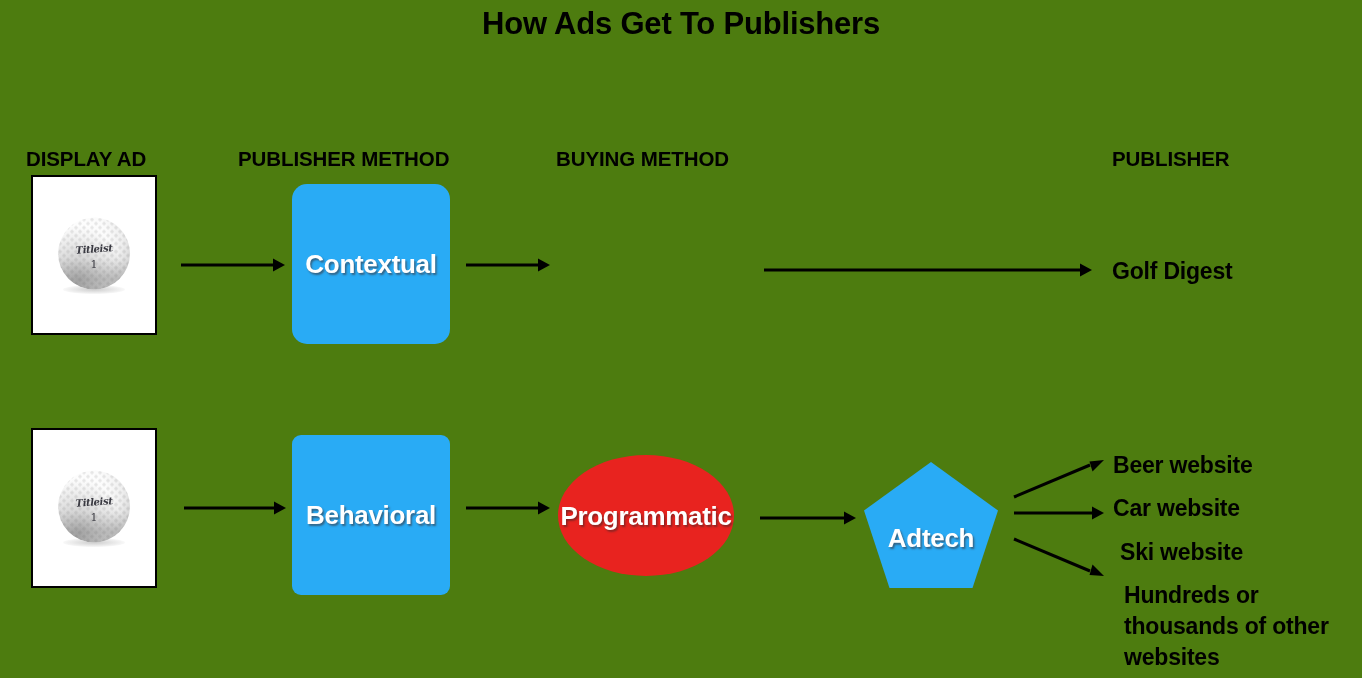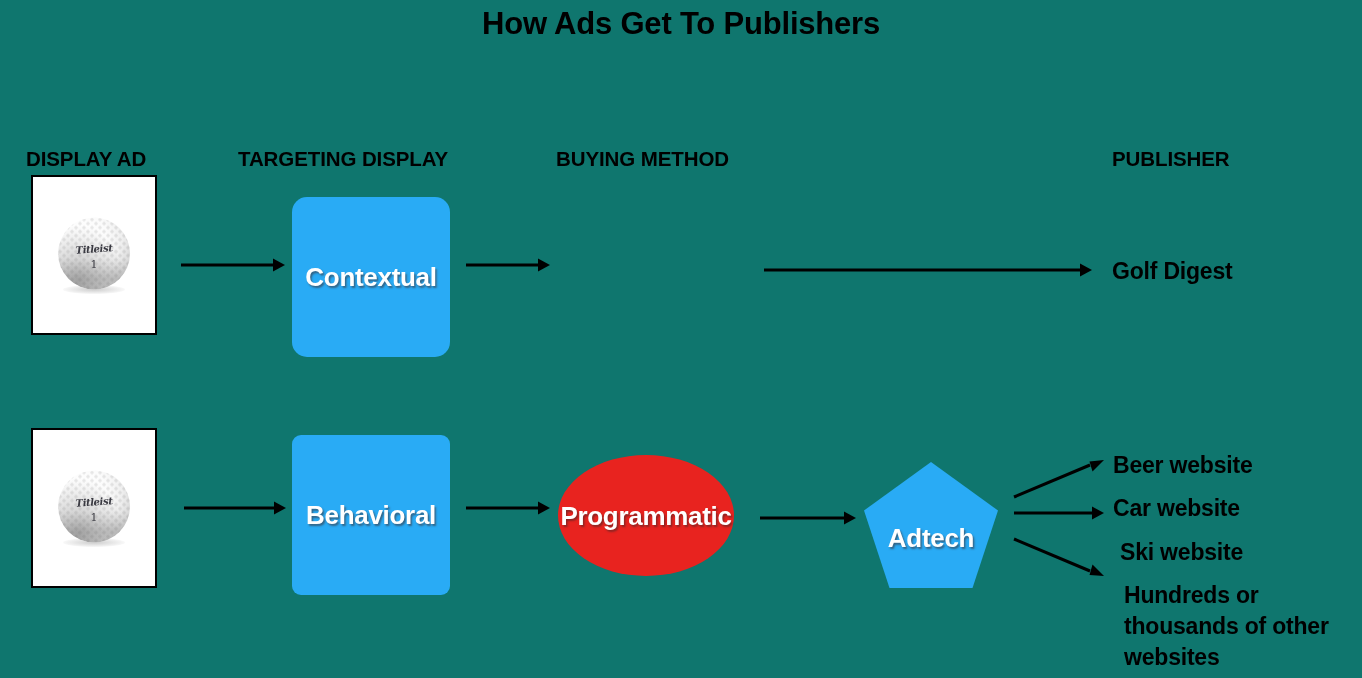--- a/index.html
+++ b/index.html
@@ -4,21 +4,21 @@
 <style>
   html, body {
     margin: 0;
     padding: 0;
     background: #ffffff;
   }
   #canvas {
     position: relative;
     width: 1362px;
     height: 678px;
-    background: #0f766e;
+    background: #4d7c0f;
     font-family: "Liberation Sans", sans-serif;
     overflow: hidden;
   }
   .abs { position: absolute; }
 
   
   #title {
     left: 0; top: 6px;
     width: 1362px;
     text-align: center;
@@ -167,41 +167,41 @@
   .arrow svg { display: block; overflow: visible; }
 </style>
 </head>
 <body>
 
 <div id="canvas">
 
   <div class="abs" id="title">How Ads Get To Publishers</div>
 
   <div class="abs col-header" style="left:26px; top:139px;">DISPLAY AD</div>
-  <div class="abs col-header" style="left:238px; top:139px;">TARGETING DISPLAY</div>
+  <div class="abs col-header" style="left:238px; top:139px;">PUBLISHER METHOD</div>
   <div class="abs col-header" style="left:556px; top:139px;">BUYING METHOD</div>
   <div class="abs col-header" style="left:1112px; top:139px;">PUBLISHER</div>
 
   <div class="abs ad-frame" style="left:31px; top:175px;">
     <div class="ball-wrap">
       <div class="ball-shadow"></div>
       <div class="golfball"></div>
       <div class="ball-brand">Titleist</div>
       <div class="ball-number">1</div>
     </div>
   </div>
 
   <div class="abs arrow" style="left:181px; top:255px;">
     <svg width="104" height="20" viewBox="0 0 104 20">
       <line x1="0" y1="10" x2="92" y2="10" stroke="#000000" stroke-width="3"></line>
       <polygon points="92,3.5 104,10 92,16.5" fill="#000000"></polygon>
     </svg>
   </div>
 
-  <div class="abs rounded-box" style="left:292px; top:197px;">
+  <div class="abs rounded-box" style="left:292px; top:184px;">
     <div class="shape-label">Contextual</div>
   </div>
 
   <div class="abs arrow" style="left:466px; top:255px;">
     <svg width="84" height="20" viewBox="0 0 84 20">
       <line x1="0" y1="10" x2="72" y2="10" stroke="#000000" stroke-width="3"></line>
       <polygon points="72,3.5 84,10 72,16.5" fill="#000000"></polygon>
     </svg>
   </div>
 

